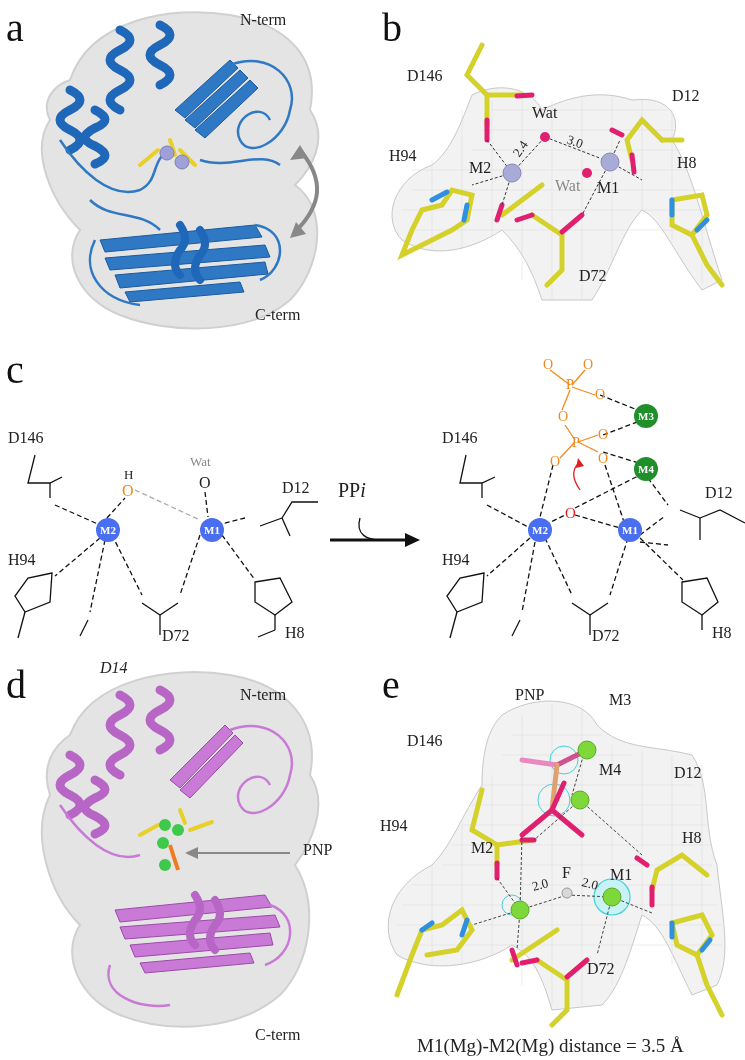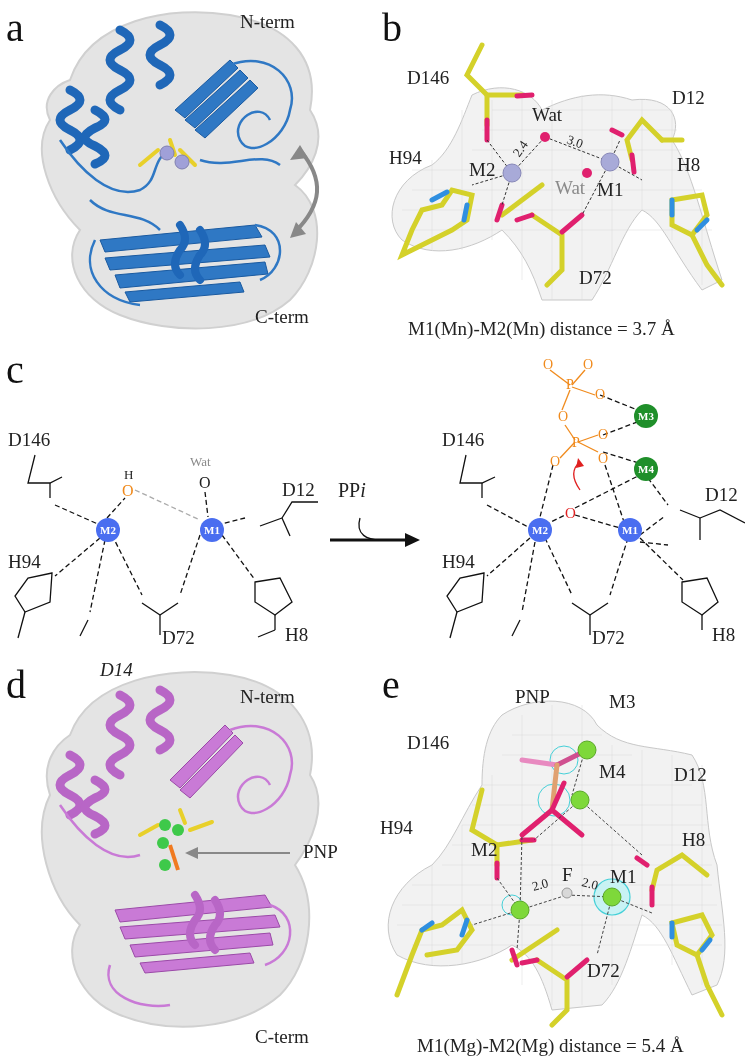--- a/index.html
+++ b/index.html
@@ -1,19 +1,19 @@
 <!DOCTYPE html>
 <html><head>
 <meta charset="utf-8">
 <style>
   html,body{margin:0;padding:0;background:#ffffff;}
   body{width:745px;height:1060px;position:relative;overflow:hidden;font-family:"Liberation Serif","DejaVu Serif",serif;color:#222;}
   .panel{position:absolute;}
   .plabel{position:absolute;font-size:40px;line-height:1;font-family:"Liberation Serif",serif;color:#111;}
-  .lbl{position:absolute;font-size:19px;font-family:"Liberation Serif",serif;color:#222;white-space:nowrap;line-height:1;}
+  .lbl{position:absolute;font-size:16px;font-family:"Liberation Serif",serif;color:#222;white-space:nowrap;line-height:1;}
   .small{font-size:13px;}
   .cap{position:absolute;font-size:19px;font-family:"Liberation Serif",serif;color:#222;white-space:nowrap;}
   svg{position:absolute;left:0;top:0;overflow:visible;}
   .metal{position:absolute;border-radius:50%;color:#fff;font-size:11px;font-weight:bold;text-align:center;font-family:"Liberation Serif",serif;}
 </style>
 </head>
 <body>
 
 <div class="panel" style="left:0;top:0;width:372px;height:340px;">
   <div class="plabel" style="left:6px;top:8px;">a</div>
@@ -131,21 +131,20 @@
   <div class="lbl" style="left:300px;top:88px;">D12</div>
   <div class="lbl" style="left:17px;top:148px;">H94</div>
   <div class="lbl" style="left:305px;top:155px;">H8</div>
   <div class="lbl" style="left:207px;top:268px;">D72</div>
   <div class="lbl" style="left:97px;top:160px;">M2</div>
   <div class="lbl" style="left:225px;top:180px;">M1</div>
   <div class="lbl" style="left:160px;top:105px;">Wat</div>
   <div class="lbl" style="left:183px;top:178px;color:#8a8a8a;">Wat</div>
   <div class="lbl small" style="left:140px;top:142px;transform:rotate(-55deg);">2.4</div>
   <div class="lbl small" style="left:195px;top:135px;transform:rotate(20deg);">3.0</div>
-  <div class="cap" style="left:36px;top:318px;">M1(Mn)-M2(Mn)  distance = 3.7 Å</div>
 </div>
 
 <div class="panel" style="left:0;top:340px;width:745px;height:300px;">
   <div class="plabel" style="left:6px;top:10px;">c</div>
 
   <svg width="745" height="300">
 
     <g stroke="#111" stroke-width="1.3" fill="none">
 
       <path d="M35,115 L28,143 L50,143 L62,137"></path>
@@ -397,14 +396,14 @@
   <div class="lbl" style="left:99px;top:175px;">M2</div>
   <div class="lbl" style="left:238px;top:202px;">M1</div>
   <div class="lbl" style="left:35px;top:68px;">D146</div>
   <div class="lbl" style="left:302px;top:100px;">D12</div>
   <div class="lbl" style="left:8px;top:153px;">H94</div>
   <div class="lbl" style="left:310px;top:165px;">H8</div>
   <div class="lbl" style="left:215px;top:296px;">D72</div>
   <div class="lbl" style="left:190px;top:200px;">F</div>
   <div class="lbl small" style="left:160px;top:213px;transform:rotate(-15deg);">2.0</div>
   <div class="lbl small" style="left:210px;top:212px;transform:rotate(15deg);">2.0</div>
-  <div class="cap" style="left:45px;top:370px;">M1(Mg)-M2(Mg)  distance = 5.4 Å</div>
+  <div class="cap" style="left:45px;top:370px;">M1(Mg)-M2(Mg)  distance = 3.5 Å</div>
 </div>
 
 </body></html>

